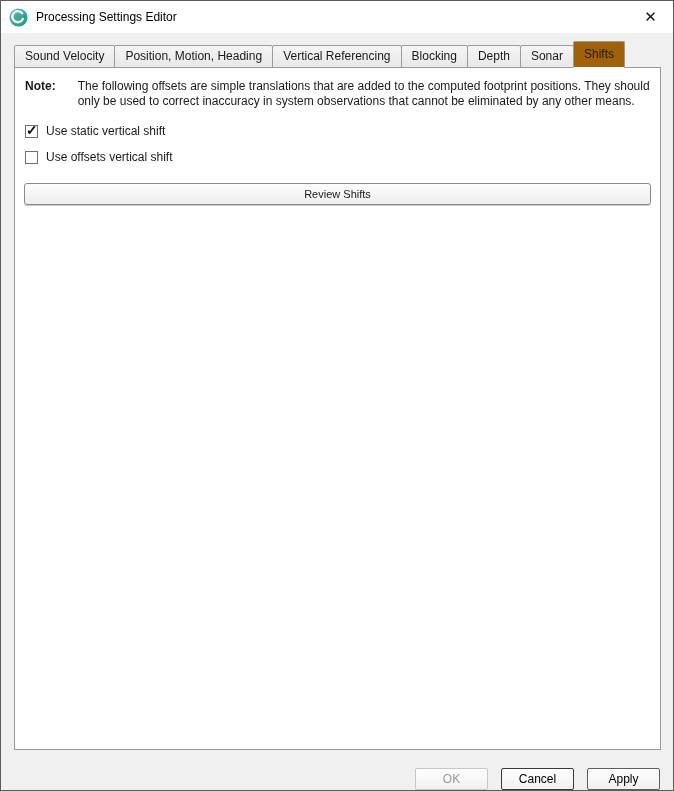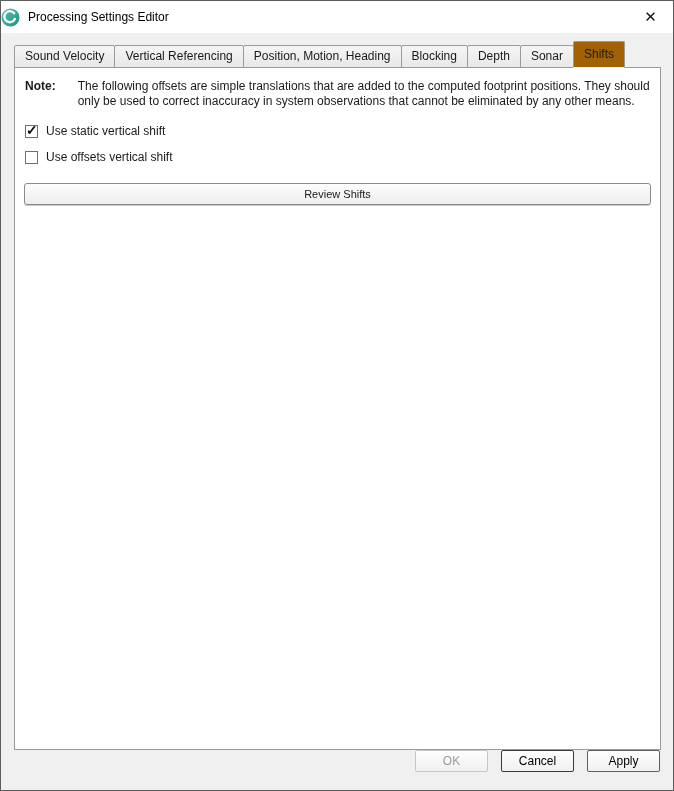--- a/index.html
+++ b/index.html
@@ -7,21 +7,21 @@
   .window {
     width:674px; height:791px;
     border:1px solid #5b5b5b;
     background:#f0f0f0;
     display:flex; flex-direction:column;
     font-family:"Liberation Sans", sans-serif;
     font-size:12px; color:#1a1a1a;
     position:relative;
   }
   
-  .titlebar { height:32px; background:#ffffff; display:flex; align-items:center; flex:none; }
+  .titlebar { height:32px; background:#ffffff; display:flex; align-items:center; padding-left:8px; flex:none; }
   .app-icon { width:19px; height:19px; margin-right:8px; flex:none; }
   .title { flex:1; font-size:12px; color:#000; white-space:nowrap; }
   .close-btn { width:45px; height:32px; display:flex; align-items:center; justify-content:center;
                font-size:15px; color:#111; cursor:default; flex:none; }
   
   .body { flex:1; display:flex; flex-direction:column; padding:8px 12px 0 13px; min-height:0; }
   .tabs { display:flex; align-items:flex-end; position:relative; z-index:2; margin-bottom:-1px; flex:none; }
   .tab {
     height:23px; line-height:21px; padding:0 10px;
     background:linear-gradient(#f5f5f5,#e8e8e8);
@@ -54,21 +54,21 @@
   .review-btn {
     height:22px; margin:7px 1px 0 1px;
     border:1px solid #8a8a8a; border-radius:3px;
     background:linear-gradient(#fdfdfd,#eeeeee);
     box-shadow:0 1px 0 #c9c9c9;
     display:flex; align-items:center; justify-content:center;
     font-size:11px; cursor:default; flex:none;
   }
   .pane-filler { flex:1; }
   
-  .footer { flex:none; height:40px; display:flex; align-items:flex-start; justify-content:flex-end;
+  .footer { flex:none; height:40px; display:flex; align-items:flex-end; justify-content:flex-end;
             gap:13px; padding-right:13px; background:#f0f0f0; }
   .btn {
     width:73px; height:22px; border-radius:2px;
     background:linear-gradient(#fefefe,#f0f0f0);
     display:flex; align-items:center; justify-content:center;
     font-size:12px; cursor:default;
   }
   .btn-ok     { border:1px solid #c6c6c6; color:#9a9a9a; }
   .btn-cancel { border:1px solid #3a3a3a; color:#000; }
   .btn-apply  { border:1px solid #5e5e5e; color:#000; }
@@ -90,22 +90,22 @@
       <path d="M13.9 5.6 A5.8 5.8 0 1 0 14.6 11.6" fill="none" stroke="#ffffff" stroke-width="2.4" stroke-linecap="round"></path>
     </svg>
     <span class="title">Processing Settings Editor</span>
     <span class="close-btn">✕</span>
   </div>
 
   <div class="body">
 
     <div class="tabs">
       <div class="tab">Sound Velocity</div>
+      <div class="tab">Position, Motion, Heading</div>
       <div class="tab">Vertical Referencing</div>
-      <div class="tab">Position, Motion, Heading</div>
       <div class="tab">Blocking</div>
       <div class="tab">Depth</div>
       <div class="tab">Sonar</div>
       <div class="tab active">Shifts</div>
     </div>
 
     <div class="pane">
 
       <div class="note">
         <span class="note-label">Note:</span>

